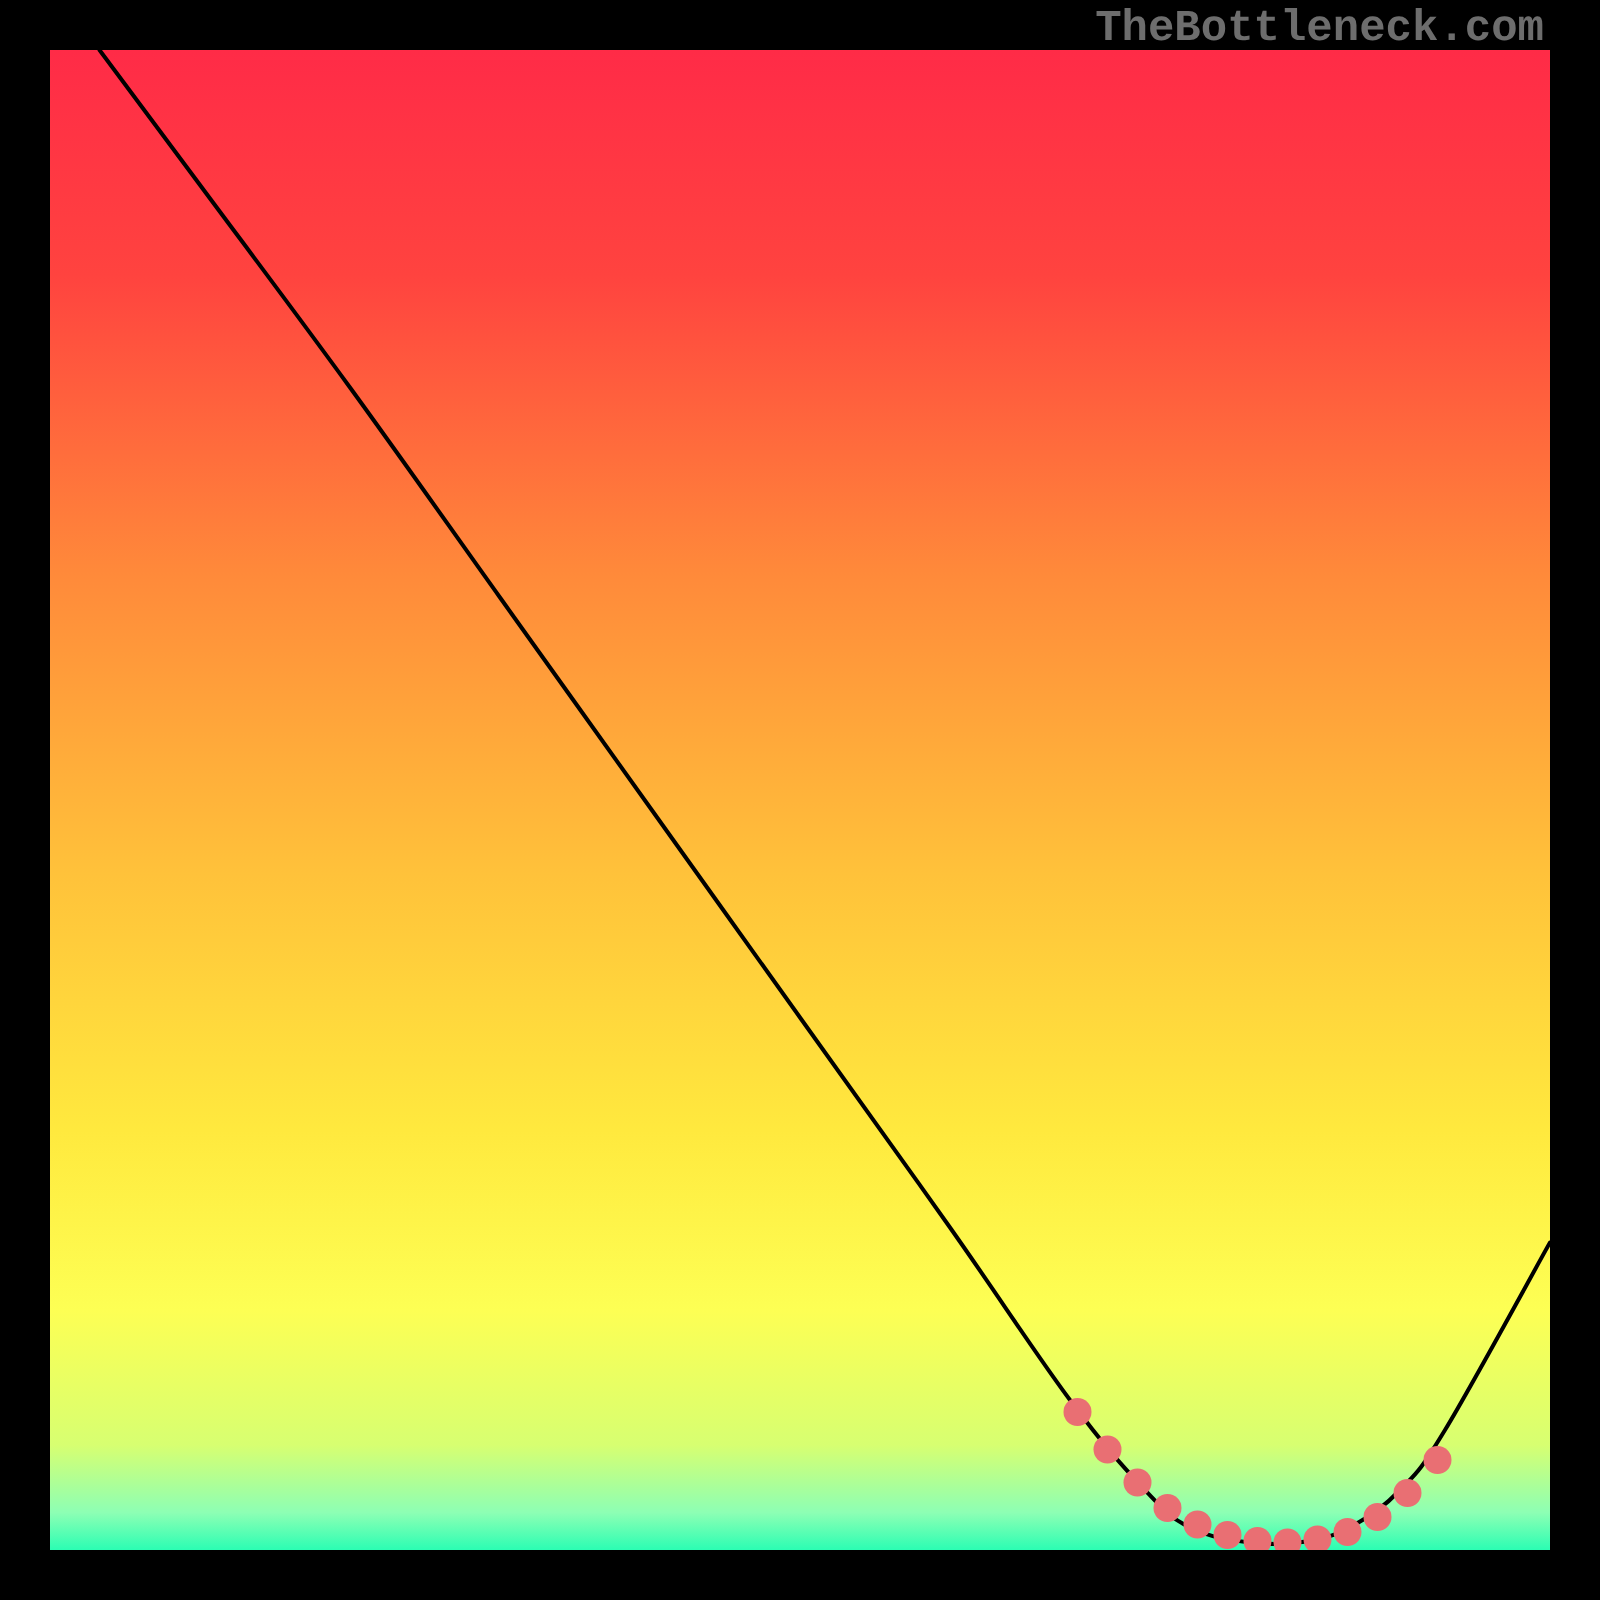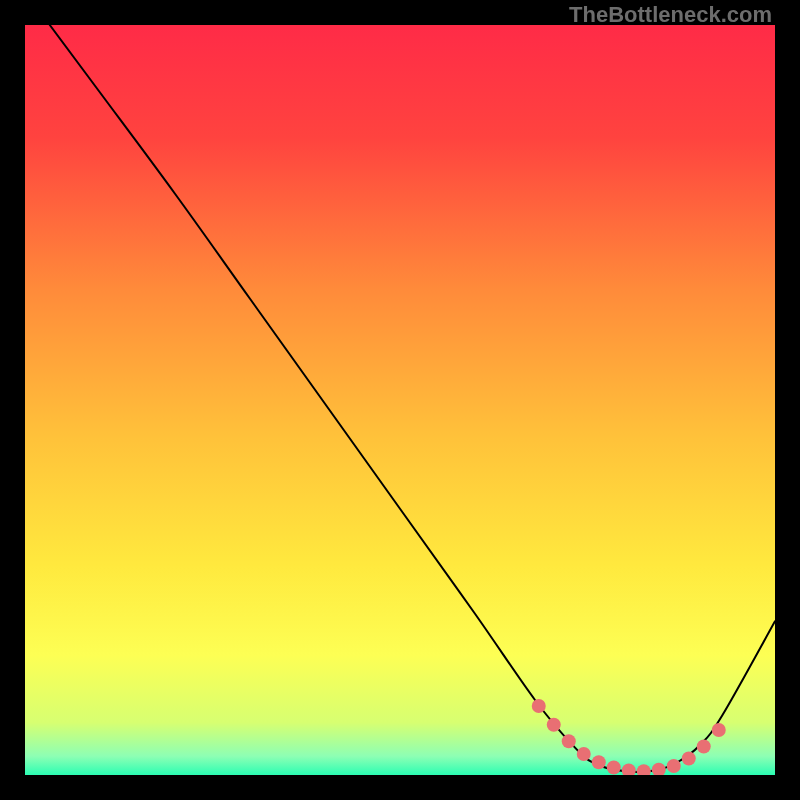--- a/index.html
+++ b/index.html
@@ -15,21 +15,21 @@
     left: 25px;
     top: 25px;
     width: 750px;
     height: 750px;
     box-sizing: border-box;
   }
   .watermark {
     position: absolute;
     top: 2px;
     right: 28px;
-    font-family: Liberation Sans, sans-serif;
+    font-family: Liberation Mono, monospace;
     font-size: 22px;
     font-weight: 600;
     color: #6d6d6d;
     letter-spacing: 0px;
     z-index: 5;
   }
   svg {
     position: absolute;
     left: 0;
     top: 0;

